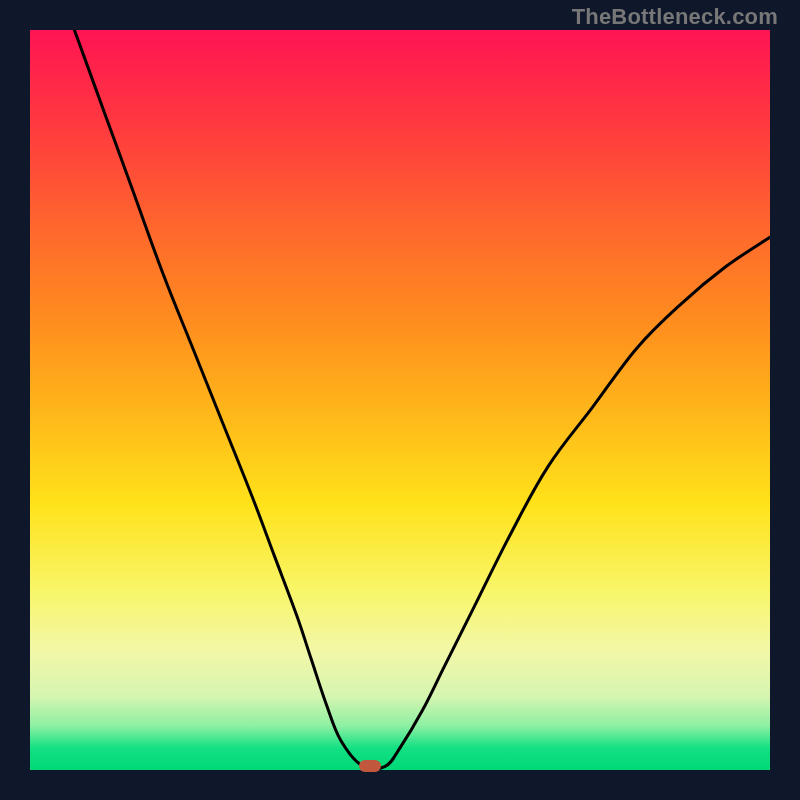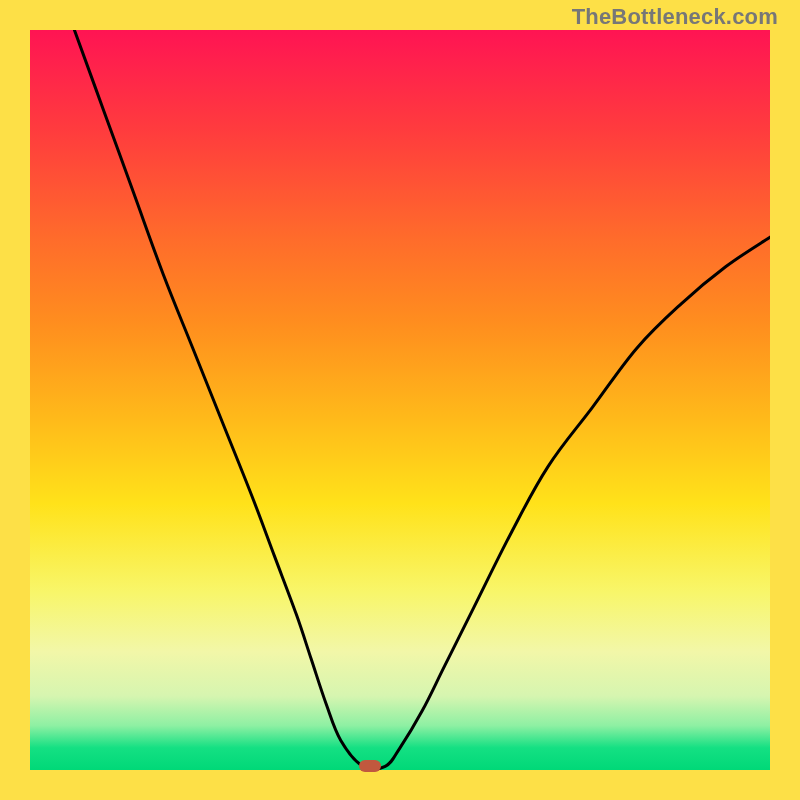--- a/index.html
+++ b/index.html
@@ -1,21 +1,21 @@
 <!DOCTYPE html>
 <html><head>
 <meta charset="utf-8">
 <style>
   * { margin: 0; padding: 0; box-sizing: border-box; }
   html, body { width: 800px; height: 800px; overflow: hidden; background: #000; }
   .frame {
     position: relative;
     width: 800px;
     height: 800px;
-    background: #fde047;
+    background: #0f172a;
   }
   .plot-area {
     position: absolute;
     left: 30px;
     top: 30px;
     width: 740px;
     height: 740px;
     background: linear-gradient(to bottom,
       #ff1453 0%,
       #ff3d3d 14%,

